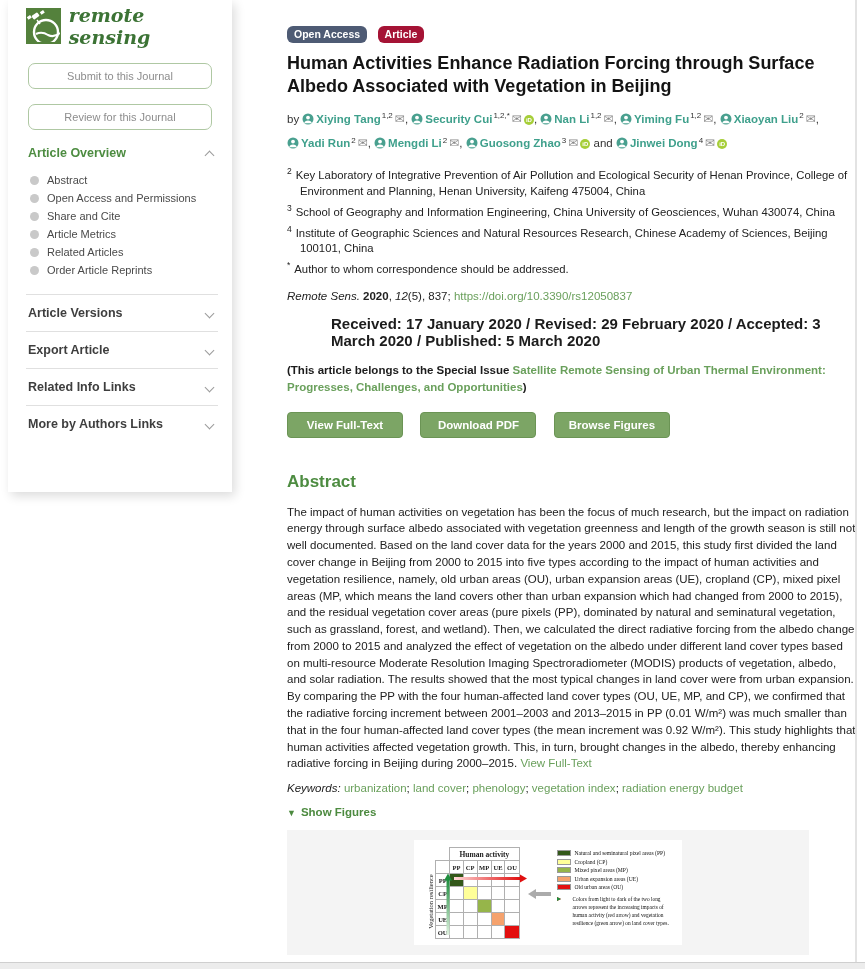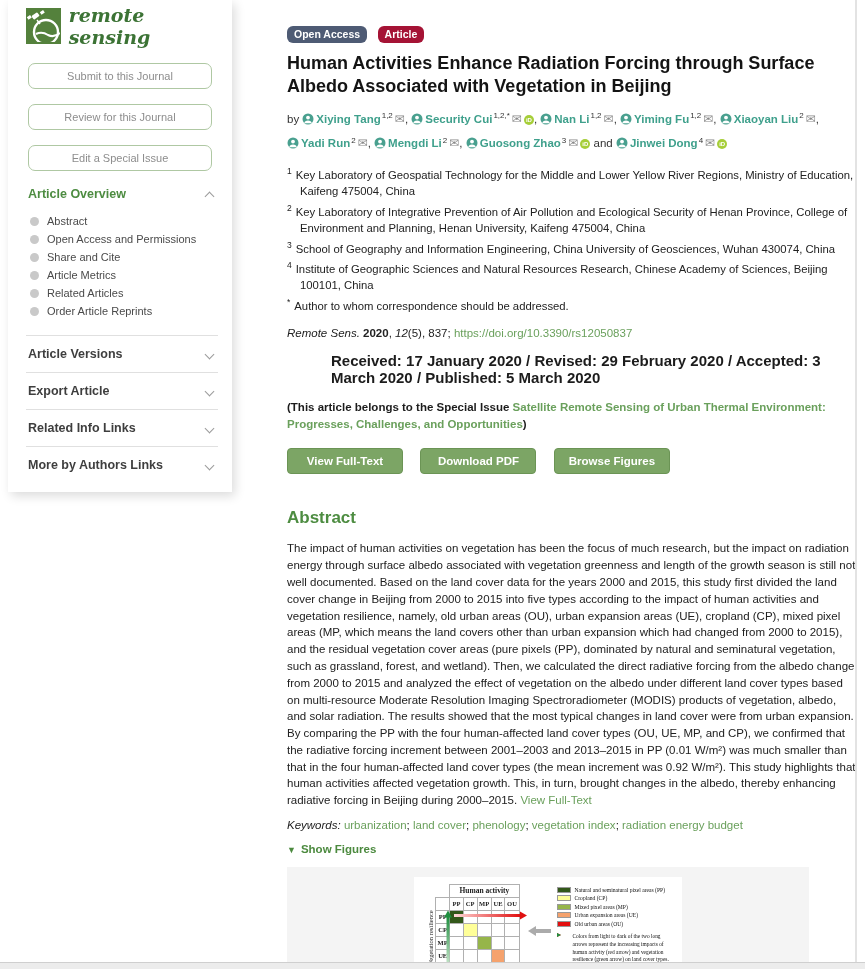--- a/index.html
+++ b/index.html
@@ -107,21 +107,20 @@
           <rect x="1" y="6" width="4" height="3" transform="rotate(-35 3 7)" fill="#ffffff"></rect>
           <rect x="14" y="1" width="4" height="3" transform="rotate(-35 16 2)" fill="#ffffff"></rect>
           <line x1="11" y1="10" x2="14" y2="14" stroke="#ffffff" stroke-width="1.4"></line>
         </svg>
       </div>
       <div class="logo-text">remote sensing</div>
     </div>
 
     <button class="sbtn">Submit to this Journal</button>
     <button class="sbtn">Review for this Journal</button>
-    <button class="sbtn">Edit a Special Issue</button>
 
 
     <div class="ov-head">
       <span class="ov-title">Article Overview</span>
       <span class="chev up"></span>
     </div>
     <ul class="ov-list">
         <li>
           <span class="dot"></span>
           <span>Abstract</span>
@@ -209,21 +208,20 @@
                 <circle cx="12" cy="9.2" r="3.8" fill="#fff"></circle>
                 <path d="M4.5 20.5a7.6 6.4 0 0 1 15 0z" fill="#fff"></path>
               </svg></span><a class="aName">Guosong Zhao</a><sup>3</sup><span class="env">✉</span><span class="orcid">iD</span></span> and <span class="author"><span class="pIcon"><svg width="12" height="12" viewBox="0 0 24 24">
                 <circle cx="12" cy="12" r="11" fill="#49a08f"></circle>
                 <circle cx="12" cy="9.2" r="3.8" fill="#fff"></circle>
                 <path d="M4.5 20.5a7.6 6.4 0 0 1 15 0z" fill="#fff"></path>
               </svg></span><a class="aName">Jinwei Dong</a><sup>4</sup><span class="env">✉</span><span class="orcid">iD</span></span></span>
     </div>
 
     <ul class="affils">
-      <li><sup>1</sup><span>Key Laboratory of Geospatial Technology for the Middle and Lower Yellow River Regions, Ministry of Education, Kaifeng 475004, China</span></li>
       <li><sup>2</sup><span>Key Laboratory of Integrative Prevention of Air Pollution and Ecological Security of Henan Province, College of Environment and Planning, Henan University, Kaifeng 475004, China</span></li>
       <li><sup>3</sup><span>School of Geography and Information Engineering, China University of Geosciences, Wuhan 430074, China</span></li>
       <li><sup>4</sup><span>Institute of Geographic Sciences and Natural Resources Research, Chinese Academy of Sciences, Beijing 100101, China</span></li>
       <li><sup>*</sup><span>Author to whom correspondence should be addressed.</span></li>
     </ul>
 
     <p class="citation">
       <em>Remote Sens.</em>
       <b>2020</b>,
       <em>12</em><span>(5), 837;</span>

